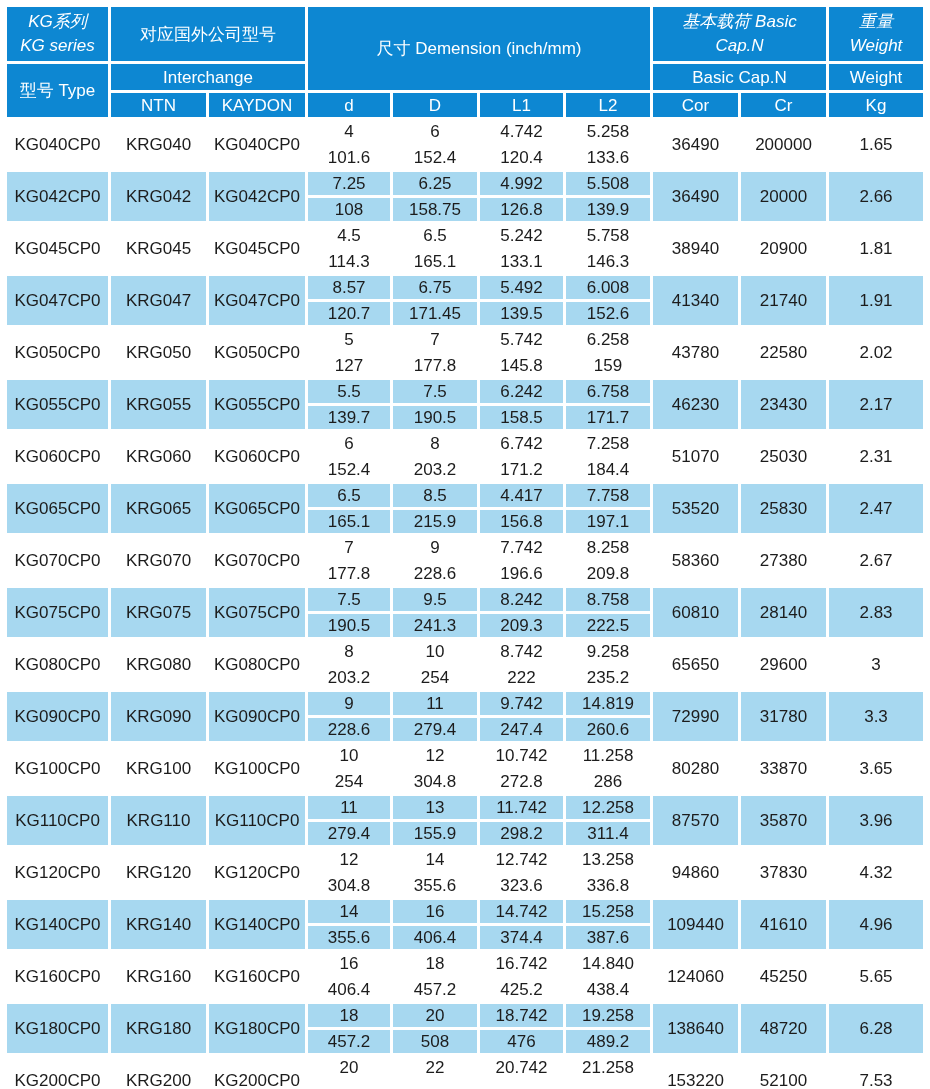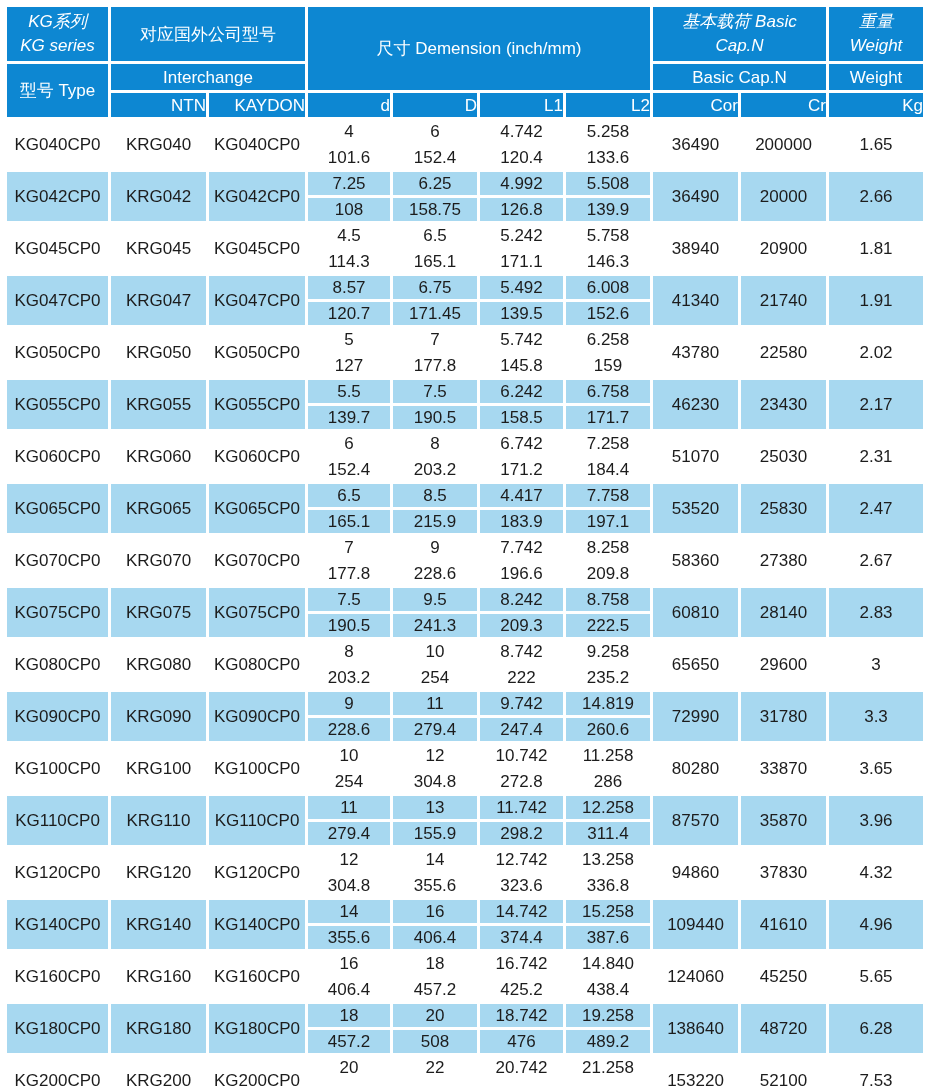--- a/index.html
+++ b/index.html
@@ -22,21 +22,21 @@
     color: #ffffff;
     font-weight: normal;
     font-size: 17px;
     text-align: center;
     vertical-align: middle;
     padding: 0;
     line-height: 23px;
   }
   thead tr.h-row-a th { height: 54px; }
   thead tr.h-row-b th { height: 26px; }
-  thead tr.h-row-c th { height: 24px; text-align: right; }
+  thead tr.h-row-c th { height: 24px; }
   td {
     font-size: 17px;
     color: #1c1c1c;
     text-align: center;
     vertical-align: middle;
     padding: 0;
     height: 23px;
     line-height: 23px;
     background: #ffffff;
   }
@@ -141,21 +141,21 @@
     <td>6.5</td>
     <td>5.242</td>
     <td>5.758</td>
     <td rowspan="2">38940</td>
     <td rowspan="2">20900</td>
     <td rowspan="2">1.81</td>
   </tr>
   <tr>
     <td>114.3</td>
     <td>165.1</td>
-    <td>171.1</td>
+    <td>133.1</td>
     <td>146.3</td>
   </tr>
 
   <tr class="alt">
     <td rowspan="2">KG047CP0</td>
     <td rowspan="2">KRG047</td>
     <td rowspan="2">KG047CP0</td>
     <td>8.57</td>
     <td>6.75</td>
     <td>5.492</td>
@@ -236,21 +236,21 @@
     <td>8.5</td>
     <td>4.417</td>
     <td>7.758</td>
     <td rowspan="2">53520</td>
     <td rowspan="2">25830</td>
     <td rowspan="2">2.47</td>
   </tr>
   <tr class="alt">
     <td>165.1</td>
     <td>215.9</td>
-    <td>183.9</td>
+    <td>156.8</td>
     <td>197.1</td>
   </tr>
 
   <tr>
     <td rowspan="2">KG070CP0</td>
     <td rowspan="2">KRG070</td>
     <td rowspan="2">KG070CP0</td>
     <td>7</td>
     <td>9</td>
     <td>7.742</td>

